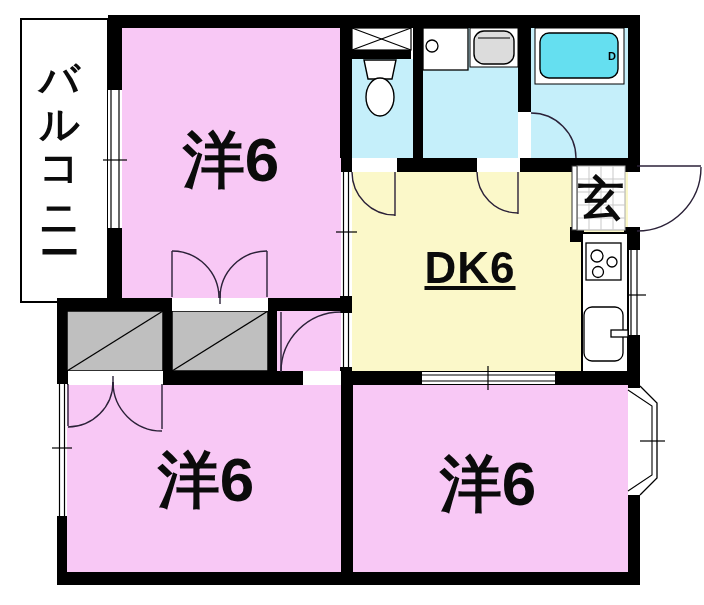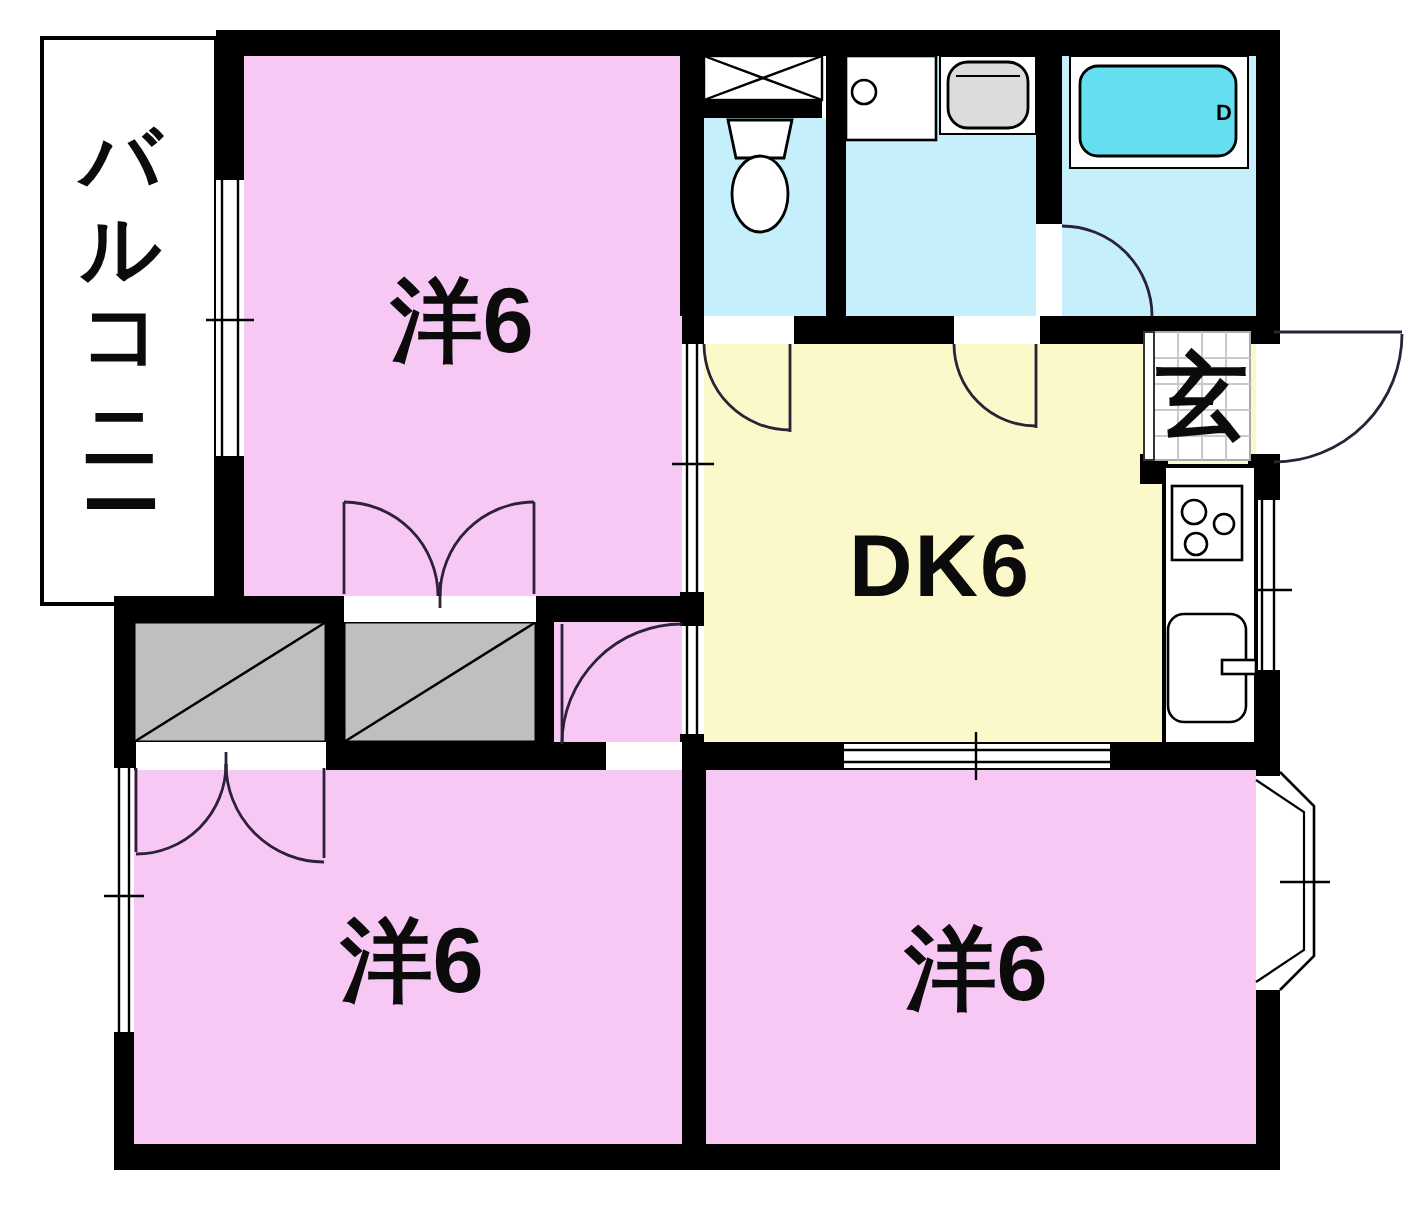--- a/index.html
+++ b/index.html
@@ -12,21 +12,21 @@
   }
   .plan svg{position:absolute;left:0;top:0;}
   .room-label{
     position:absolute;
     transform:translate(-50%,-50%);
     font-weight:bold;
     color:#0b0b0b;
     white-space:nowrap;
     line-height:1;
   }
-  .lbl-lg{font-size:46px;}
+  .lbl-lg{font-size:62px;}
   .lbl-dk{font-size:44px;letter-spacing:1px;}
   .lbl-gen{font-size:46px;}
   .v-label{
     position:absolute;
     writing-mode:vertical-rl;
     text-orientation:upright;
     font-weight:bold;
     font-size:40px;
     color:#0b0b0b;
     letter-spacing:4px;
@@ -231,20 +231,20 @@
       <path d="M113,382 A49,49 0 0 0 162,431"></path>
       <line x1="113" y1="376" x2="113" y2="390"></line>
     </g>
   </g>
 </svg>
 
   <div class="v-label" style="left:40px; top:34px; height:268px;">バルコニー</div>
 
   <div class="room-label lbl-lg" style="left:231px; top:160px;">洋6</div>
 
-  <div class="room-label lbl-dk" style="left:470px; top:284px;">DK6</div>
+  <div class="room-label lbl-dk" style="left:470px; top:268px;text-decoration:underline;">DK6</div>
 
   <div class="room-label lbl-gen" style="left:601px; top:198px;">玄</div>
 
   <div class="room-label lbl-lg" style="left:206px; top:480px;">洋6</div>
 
   <div class="room-label lbl-lg" style="left:488px; top:484px;">洋6</div>
 </div>
 
 </body></html>

